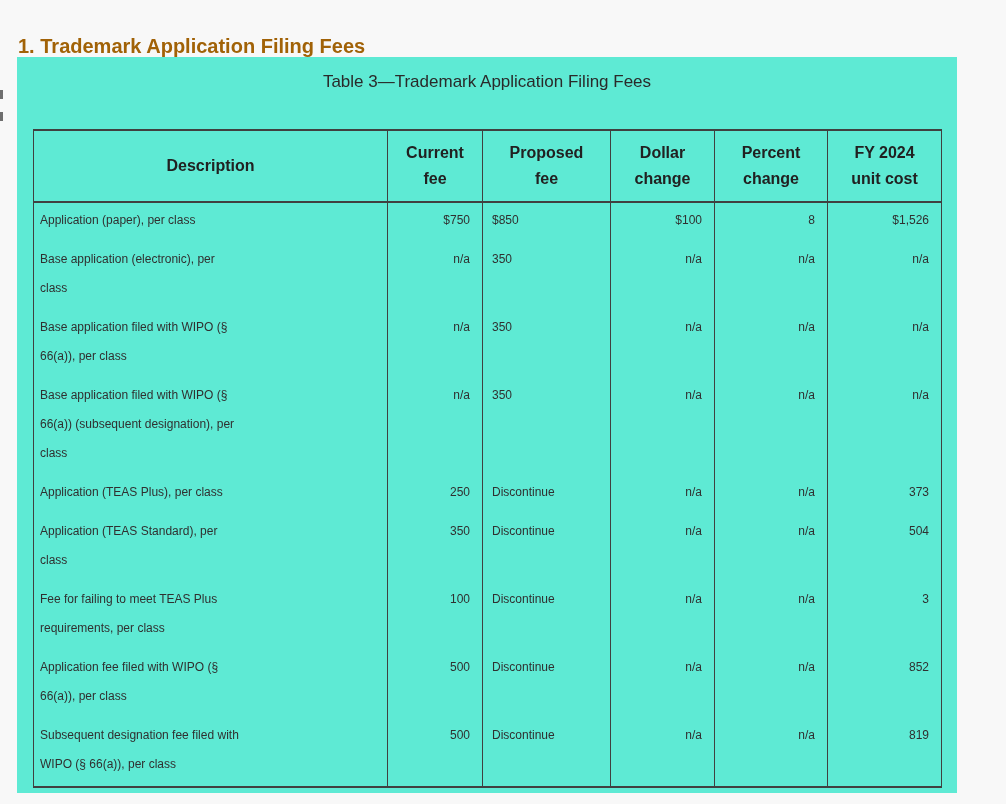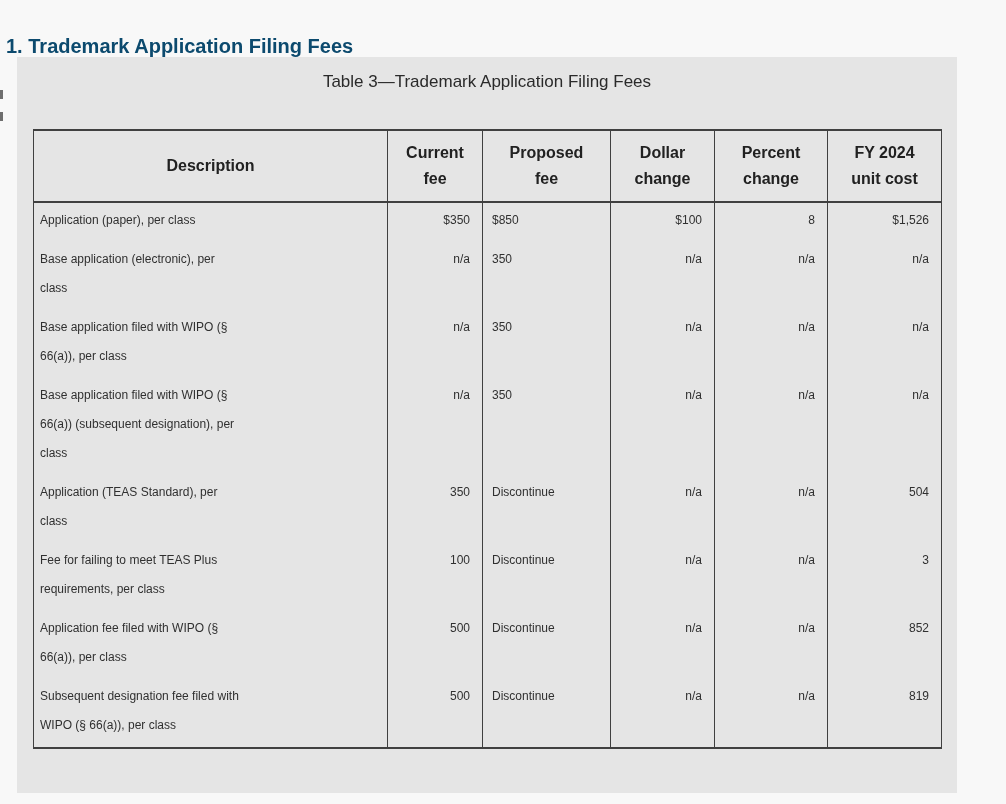--- a/index.html
+++ b/index.html
@@ -11,33 +11,33 @@
     height: 804px;
     background: #f8f8f8;
     font-family: "Liberation Sans", sans-serif;
     color: #303030;
     position: relative;
     overflow: hidden;
   }
   .page-heading {
     position: absolute;
     top: 15px;
-    left: 6px;
+    left: 18px;
     font-size: 20px;
     line-height: 28px;
     font-weight: bold;
-    color: #0c4a6e;
+    color: #a16207;
   }
   .content-panel {
     position: absolute;
     left: 17px;
     top: 57px;
     width: 940px;
     height: 736px;
-    background: #e5e5e5;
+    background: #5eead4;
   }
   .table-caption {
     padding-top: 13px;
     text-align: center;
     font-size: 17px;
     line-height: 23px;
     color: #2a2a2a;
   }
   table.fees-table {
     border-collapse: collapse;
@@ -134,21 +134,21 @@
 change</th>
         <th>Percent
 change</th>
         <th>FY 2024
 unit cost</th>
       </tr>
     </thead>
     <tbody>
       <tr>
         <td class="col-desc">Application (paper), per class</td>
-        <td class="col-right">$350</td>
+        <td class="col-right">$750</td>
         <td class="col-left">$850</td>
         <td class="col-right">$100</td>
         <td class="col-right">8</td>
         <td class="col-right">$1,526</td>
       </tr>
       <tr>
         <td class="col-desc">Base application (electronic), per
 class</td>
         <td class="col-right">n/a</td>
         <td class="col-left">350</td>
@@ -169,20 +169,28 @@
         <td class="col-desc">Base application filed with WIPO (§
 66(a)) (subsequent designation), per
 class</td>
         <td class="col-right">n/a</td>
         <td class="col-left">350</td>
         <td class="col-right">n/a</td>
         <td class="col-right">n/a</td>
         <td class="col-right">n/a</td>
       </tr>
       <tr>
+        <td class="col-desc">Application (TEAS Plus), per class</td>
+        <td class="col-right">250</td>
+        <td class="col-left">Discontinue</td>
+        <td class="col-right">n/a</td>
+        <td class="col-right">n/a</td>
+        <td class="col-right">373</td>
+      </tr>
+      <tr>
         <td class="col-desc">Application (TEAS Standard), per
 class</td>
         <td class="col-right">350</td>
         <td class="col-left">Discontinue</td>
         <td class="col-right">n/a</td>
         <td class="col-right">n/a</td>
         <td class="col-right">504</td>
       </tr>
       <tr>
         <td class="col-desc">Fee for failing to meet TEAS Plus

